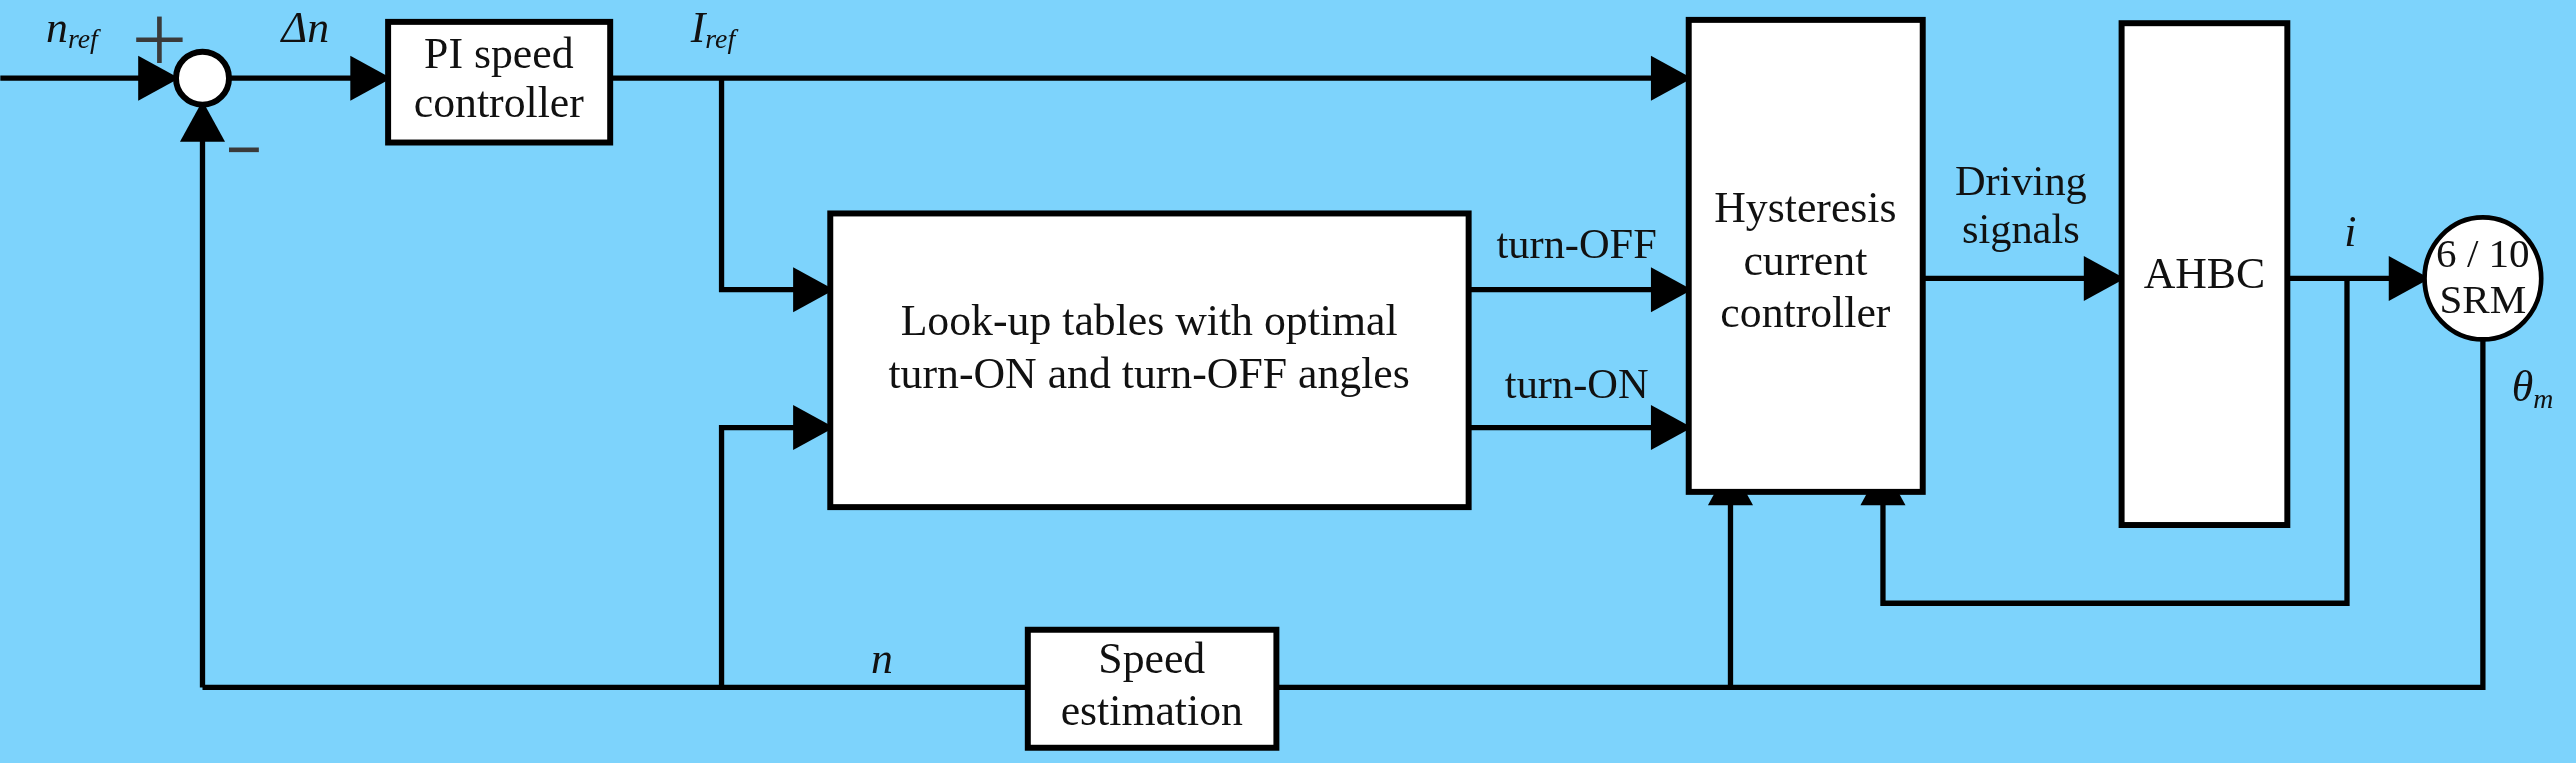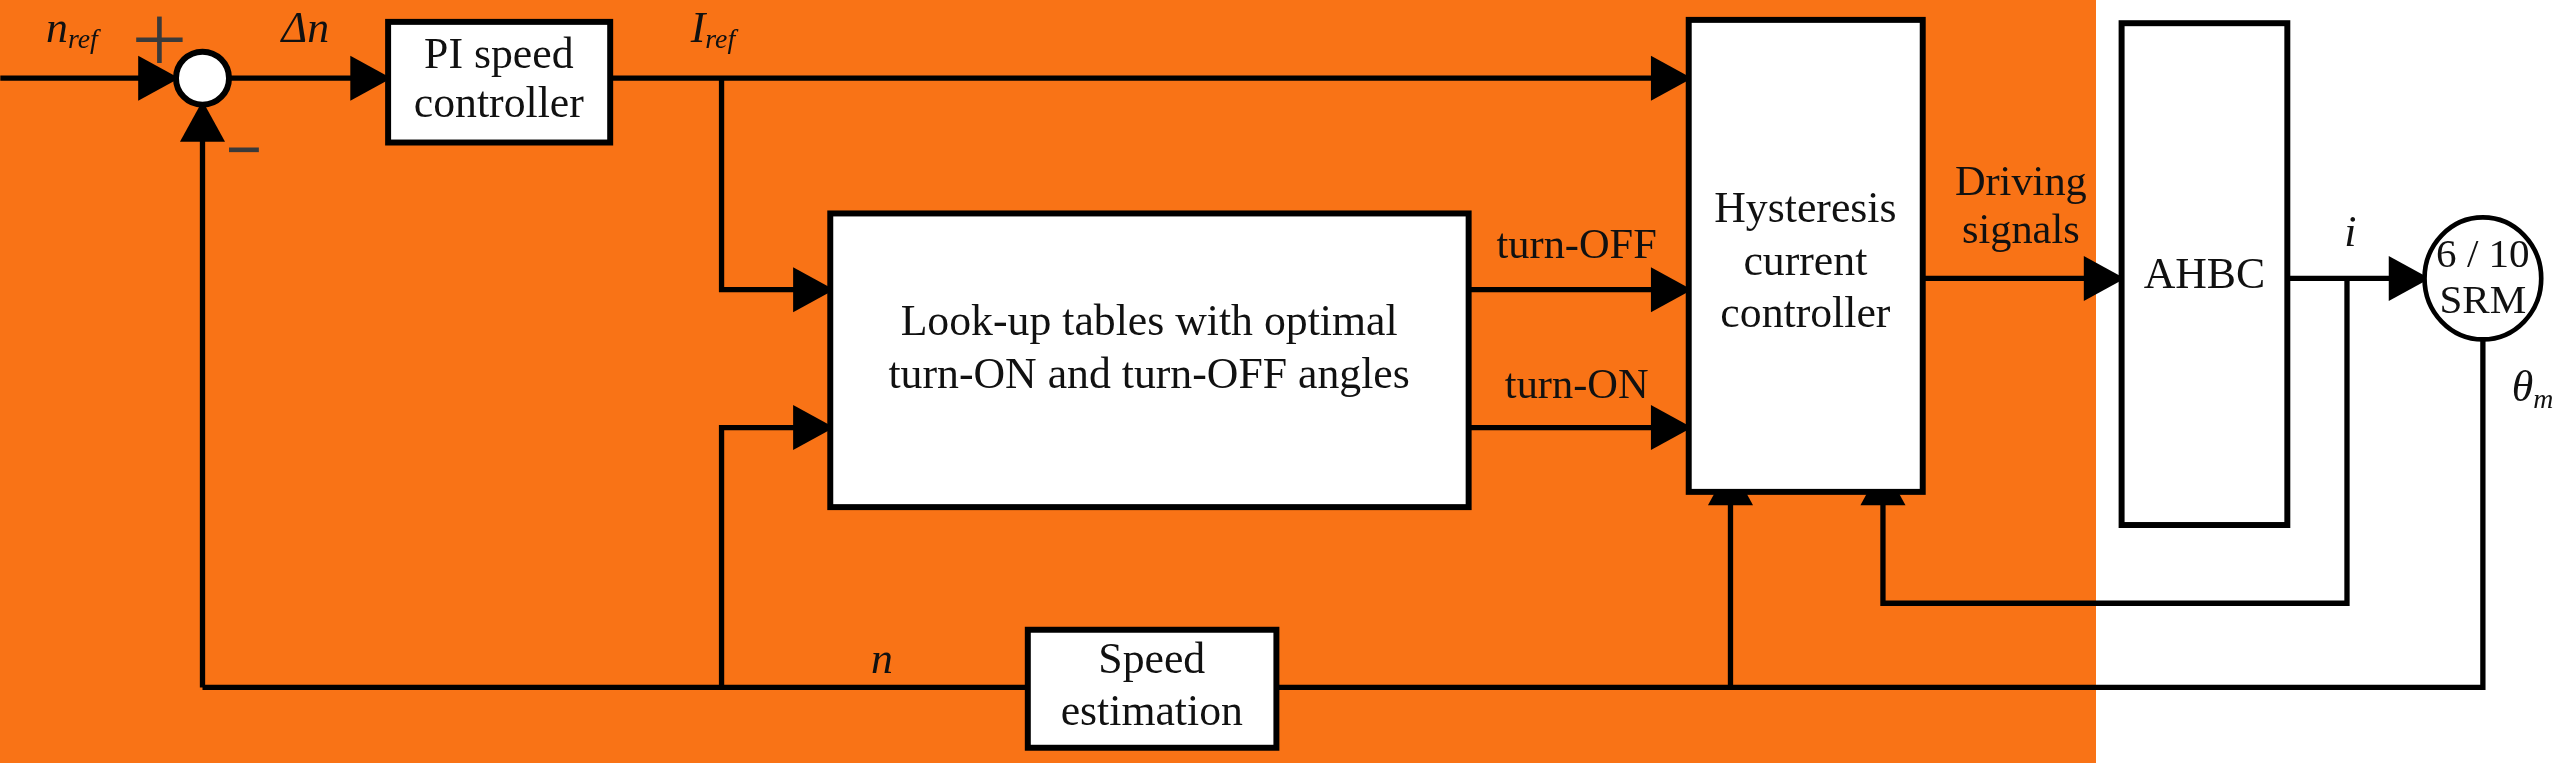--- a/index.html
+++ b/index.html
@@ -8,23 +8,23 @@
     background: #ffffff;
   }
   body {
     width: 2576px;
     height: 763px;
     overflow: hidden;
     font-family: "Liberation Serif", "DejaVu Serif", serif;
   }
   #diagram-root {
     position: relative;
-    width: 2096px;
+    width: 2576px;
     height: 763px;
-    background: #f97316;
+    background: #7dd3fc;
   }
   svg#diagram-svg {
     position: absolute;
     top: 0;
     left: 0;
     width: 2576px;
     height: 763px;
     display: block;
   }
   .blk-rect {

